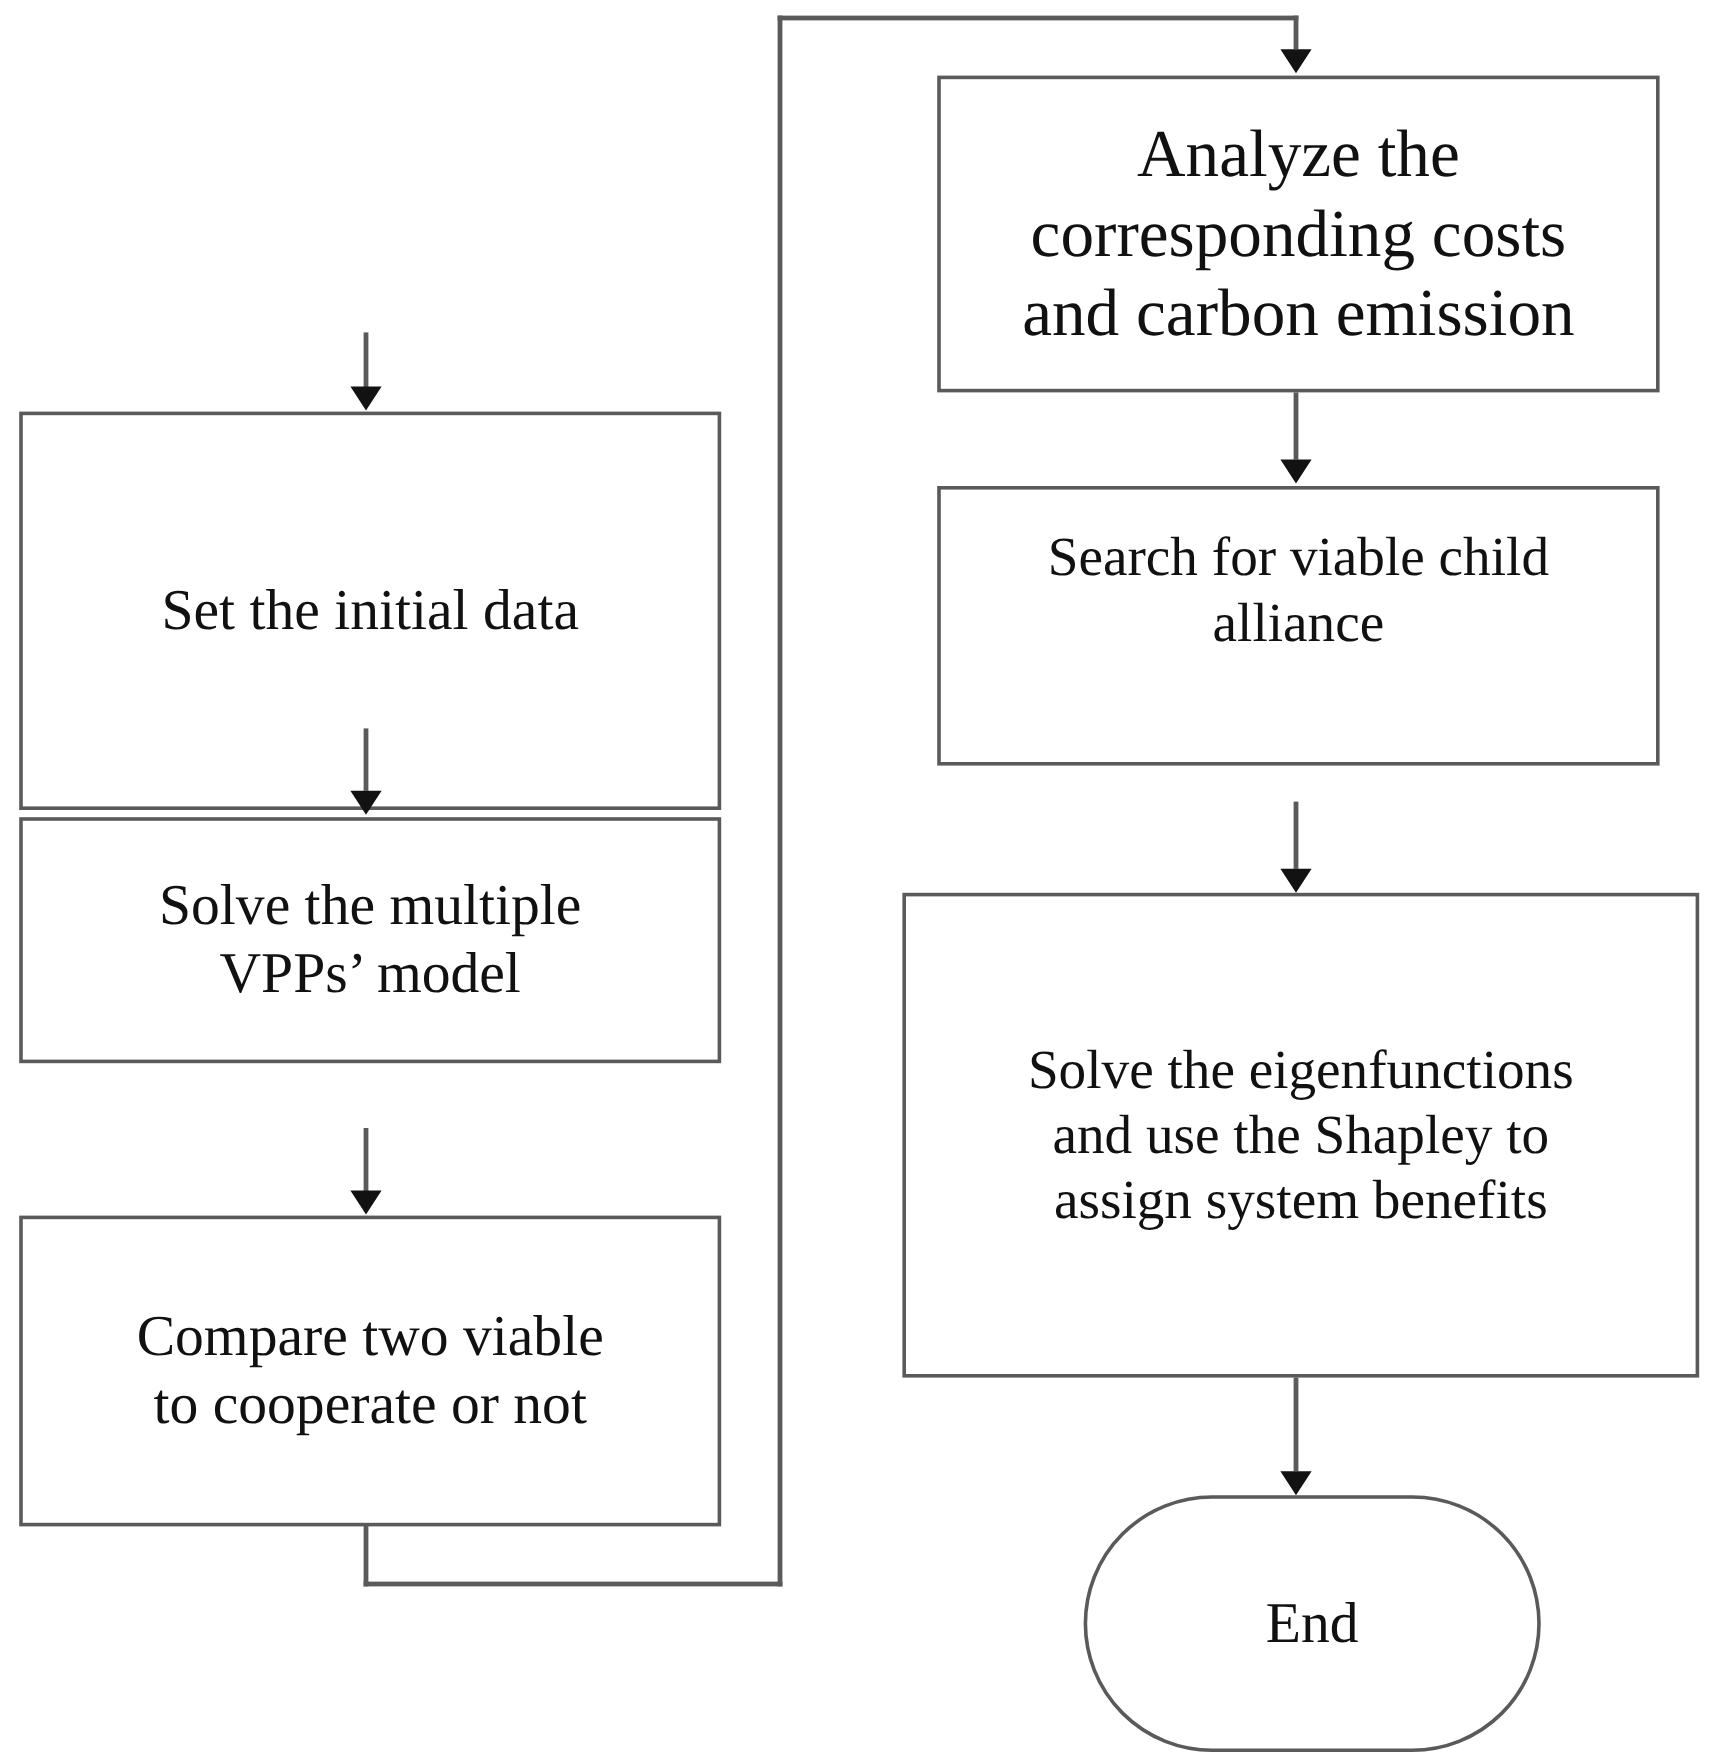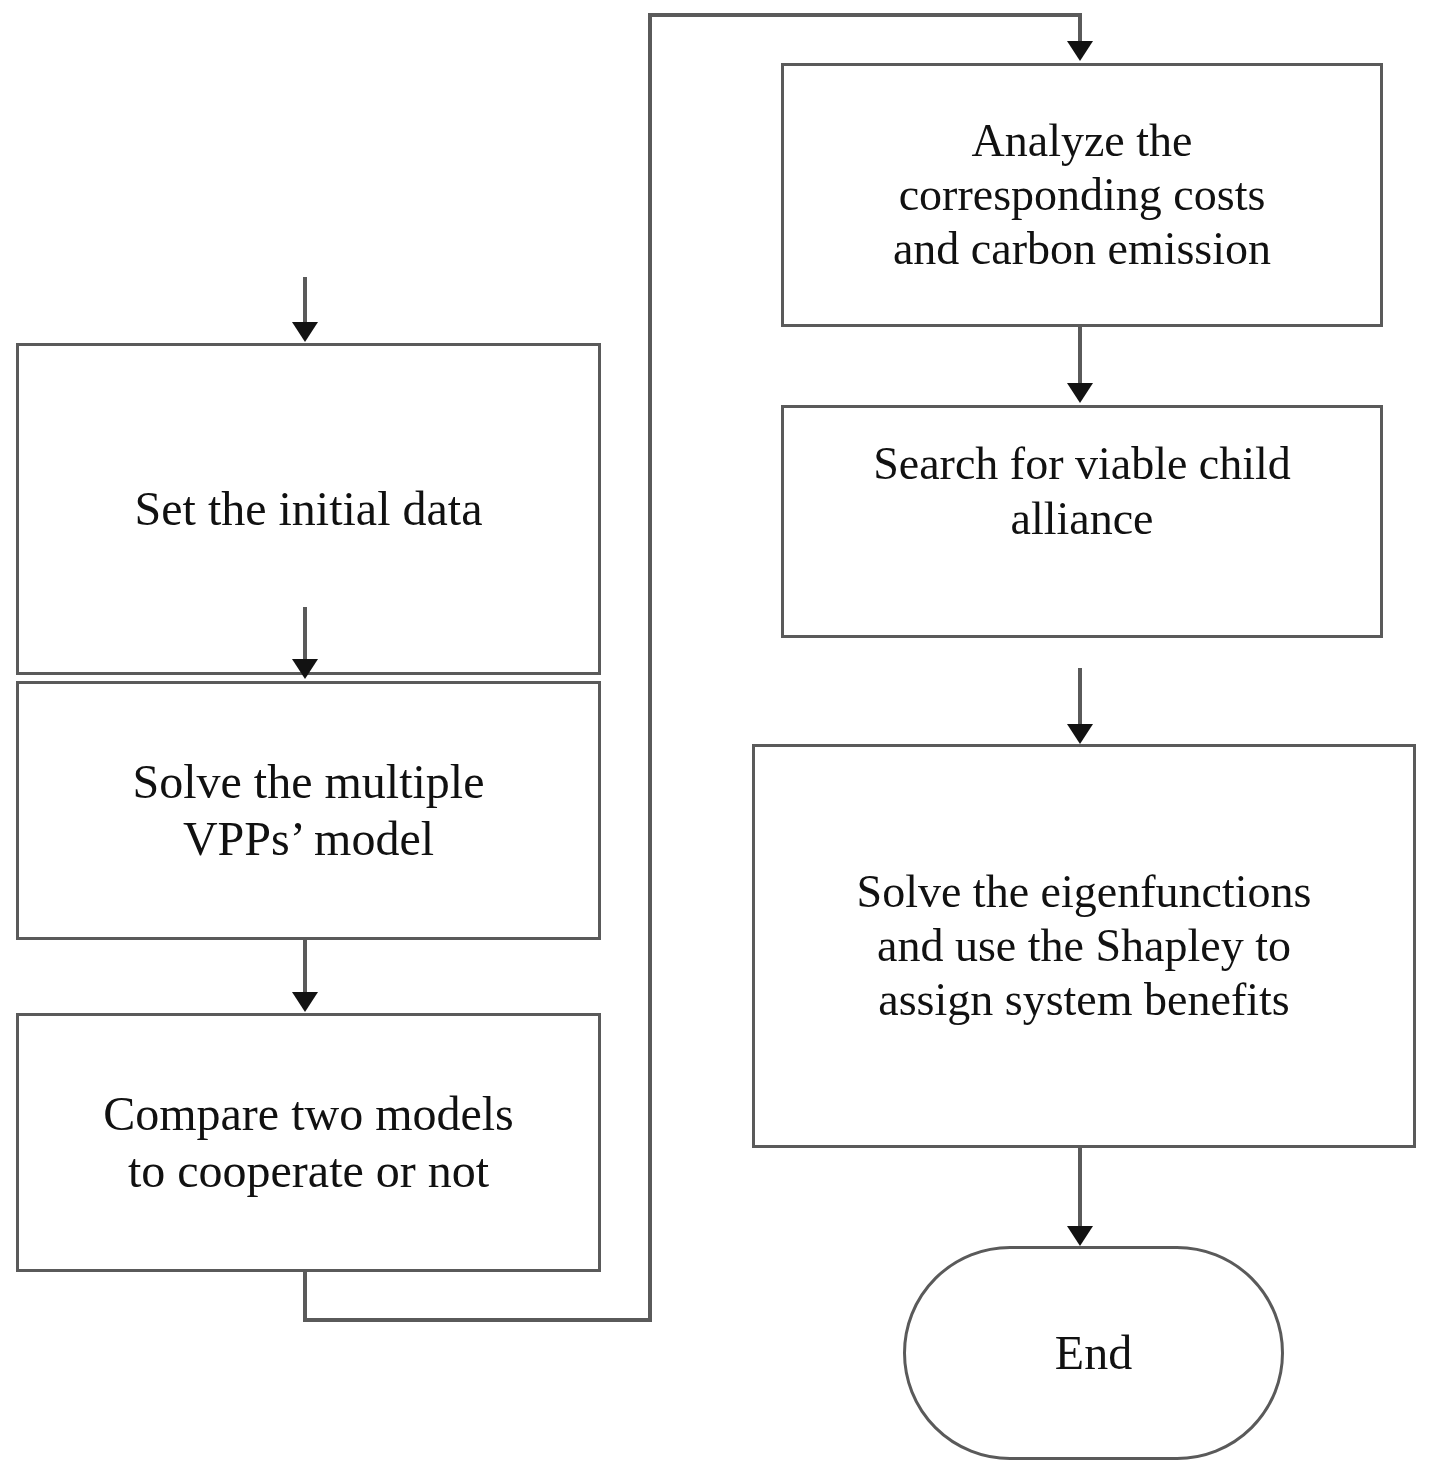--- a/index.html
+++ b/index.html
@@ -31,23 +31,23 @@
     border-radius: 110px;
   }
   .node .label {
     display: block;
     padding: 0 14px;
     white-space: pre-line;
   }
   
   #node-start   { left: 112px;  top: 47px;   width: 396px; height: 230px; font-size: 48px; }
   #node-init    { left: 16px;   top: 343px;  width: 585px; height: 332px; font-size: 48px; }
-  #node-solve   { left: 16px;   top: 681px;  width: 585px; height: 259px; font-size: 48px; }
+  #node-solve   { left: 16px;   top: 681px;  width: 585px; height: 205px; font-size: 48px; }
   #node-compare { left: 16px;   top: 1013px; width: 585px; height: 259px; font-size: 48px; }
-  #node-analyze { left: 781px;  top: 63px;   width: 602px; height: 264px; font-size: 46px; }
+  #node-analyze { left: 781px;  top: 63px;   width: 602px; height: 264px; font-size: 56px; }
   #node-search  { left: 781px;  top: 405px;  width: 602px; height: 233px; font-size: 46px; }
   #node-shapley { left: 752px;  top: 744px;  width: 664px; height: 404px; font-size: 46px; }
   #node-end     { left: 903px;  top: 1246px; width: 381px; height: 214px; font-size: 48px; }
 
   #node-search .label { transform: translateY(-30px); }
 
   
   .line {
     position: absolute;
     background: #5a5a5a;
@@ -73,21 +73,21 @@
   <div class="node" id="node-init">
     <span class="label">Set the initial data</span>
   </div>
 
   <div class="node" id="node-solve">
     <span class="label">Solve the multiple
 VPPs’   model</span>
   </div>
 
   <div class="node" id="node-compare">
-    <span class="label">Compare two models
+    <span class="label">Compare two viable
 to cooperate or not</span>
   </div>
 
   <div class="node" id="node-analyze">
     <span class="label">Analyze the
 corresponding costs
 and carbon emission</span>
   </div>
 
   <div class="node" id="node-search">

